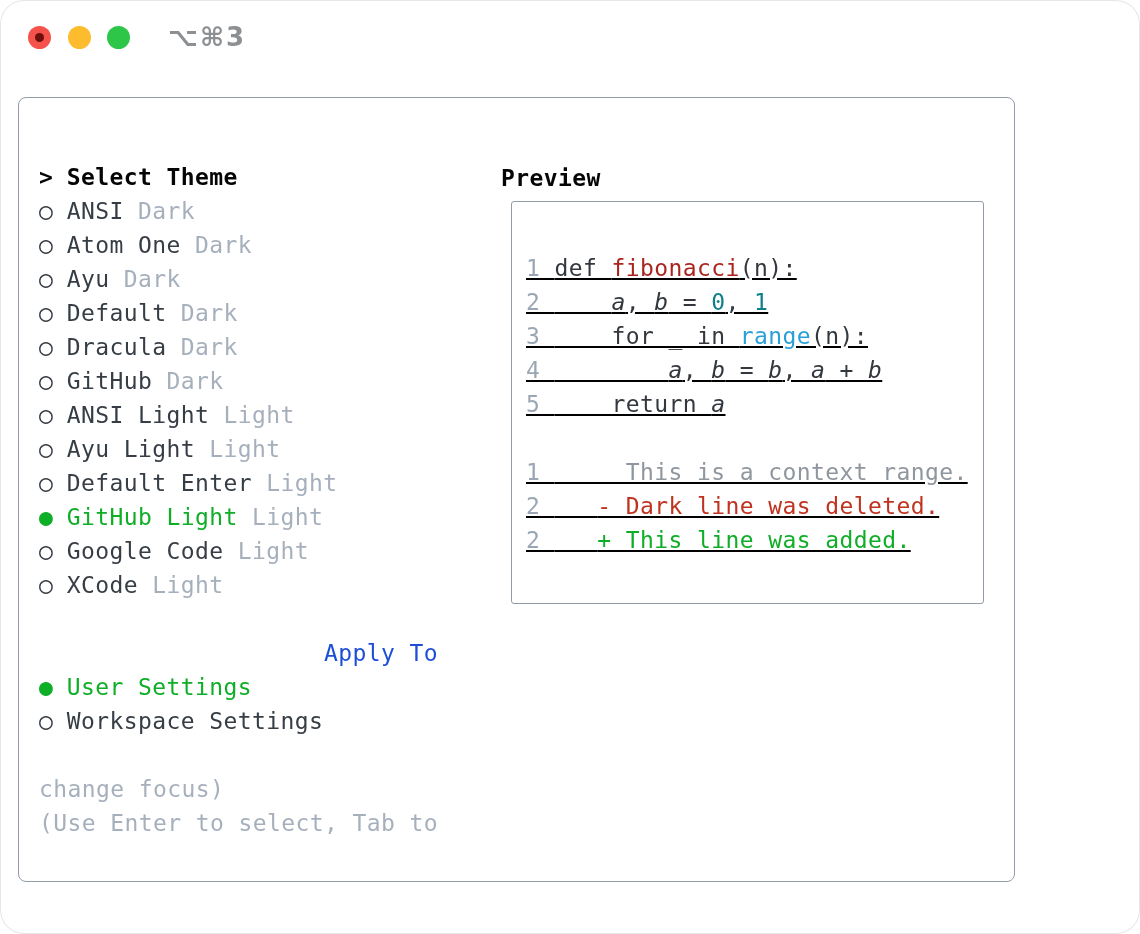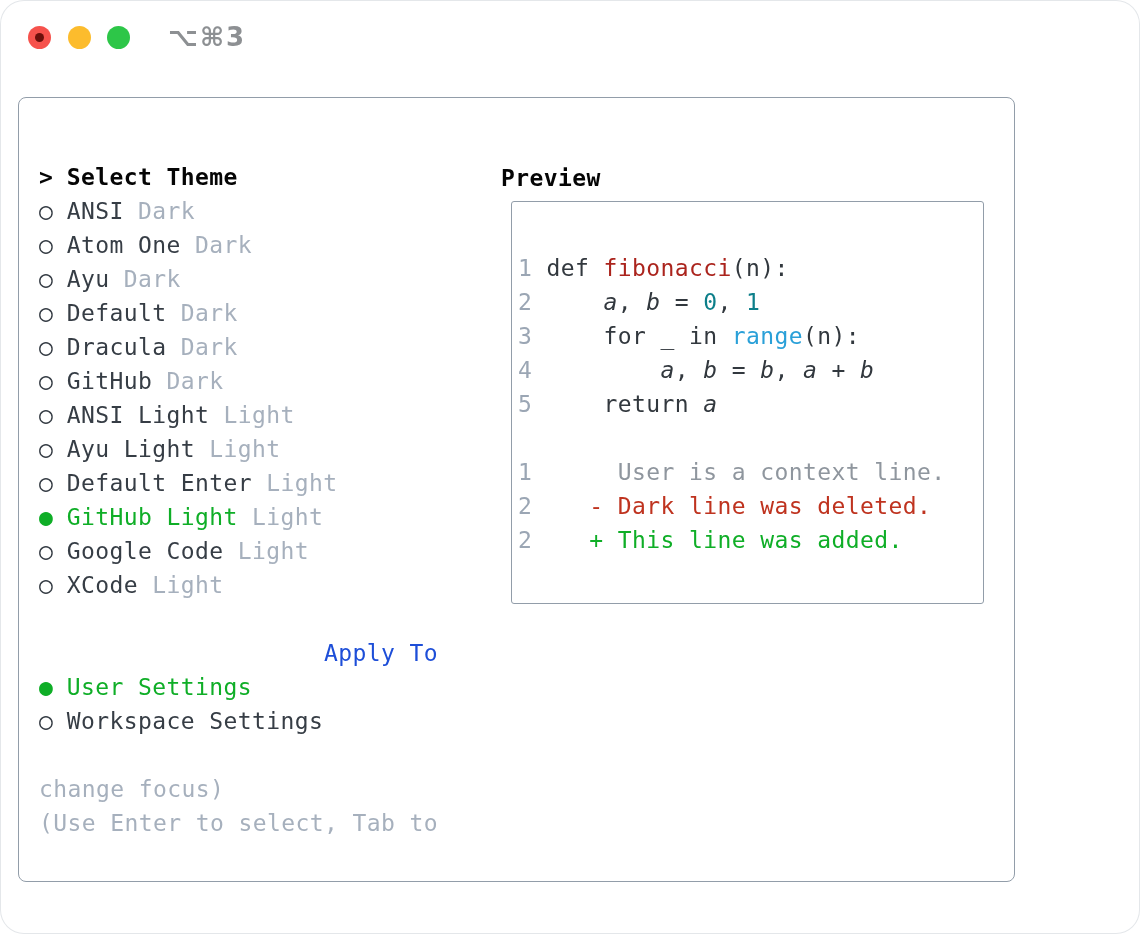--- a/index.html
+++ b/index.html
@@ -37,21 +37,21 @@
   .radio{color:var(--name-dark,#3a414a);}
   .selected .theme-name{color:var(--green,#0fae27);}
   .selected .radio{color:var(--green,#0fae27);}
   .apply-header{color:#1d4ed8;text-align:right;}
   .help{color:var(--muted,#a6b0bd);}
   
   .preview-header{position:absolute;left:482px;top:51px;font-weight:bold;color:#050505;margin-top:12px;}
   .preview-box{
     position:absolute;left:492px;top:103px;width:473px;height:403px;
     border:1.5px solid var(--border,#98a2ad);border-radius:3px;background:#fff;
-    padding:49px 0 0 6px;box-sizing:border-box;overflow:hidden;
+    padding:49px 0 0 14px;box-sizing:border-box;overflow:hidden;text-decoration:underline;
   }
   .tok-num{color:var(--line-number,#9ba6b4);}
   .tok-code{color:var(--code-dark,#32383e);}
   .tok-func{color:var(--func-red,#ab241d);}
   .tok-var{color:var(--code-dark,#32383e);font-style:italic;}
   .tok-lit{color:var(--literal-teal,#0d7f8a);}
   .tok-call{color:var(--call-blue,#2aa0d8);}
   .tok-ctx{color:var(--context-gray,#8f969e);}
   .tok-del{color:var(--deleted-red,#bf331f);}
   .tok-add{color:var(--green,#0fae27);}
@@ -102,20 +102,20 @@
     <div class="preview-header row">Preview</div>
 
     <div class="preview-box">
       <div id="code-block">
           <div class="row"><span class="tok-num">1 </span><span class="tok-code">def </span><span class="tok-func">fibonacci</span><span class="tok-code">(n):</span></div>
           <div class="row"><span class="tok-num">2 </span><span class="tok-code">    </span><span class="tok-var">a</span><span class="tok-code">, </span><span class="tok-var">b</span><span class="tok-code"> = </span><span class="tok-lit">0</span><span class="tok-code">, </span><span class="tok-lit">1</span></div>
           <div class="row"><span class="tok-num">3 </span><span class="tok-code">    for _ in </span><span class="tok-call">range</span><span class="tok-code">(n):</span></div>
           <div class="row"><span class="tok-num">4 </span><span class="tok-code">        </span><span class="tok-var">a</span><span class="tok-code">, </span><span class="tok-var">b</span><span class="tok-code"> = </span><span class="tok-var">b</span><span class="tok-code">, </span><span class="tok-var">a</span><span class="tok-code"> + </span><span class="tok-var">b</span></div>
           <div class="row"><span class="tok-num">5 </span><span class="tok-code">    return </span><span class="tok-var">a</span></div>
           <div class="row"></div>
-          <div class="row"><span class="tok-num">1 </span><span class="tok-ctx">     User is a context line.</span></div>
+          <div class="row"><span class="tok-num">1 </span><span class="tok-ctx">     This is a context range.</span></div>
           <div class="row"><span class="tok-num">2 </span><span class="tok-code">   </span><span class="tok-del">- Dark line was deleted.</span></div>
           <div class="row"><span class="tok-num">2 </span><span class="tok-code">   </span><span class="tok-add">+ This line was added.</span></div>
         </div>
     </div>
 
   </div>
 </div>
 
 </body></html>

